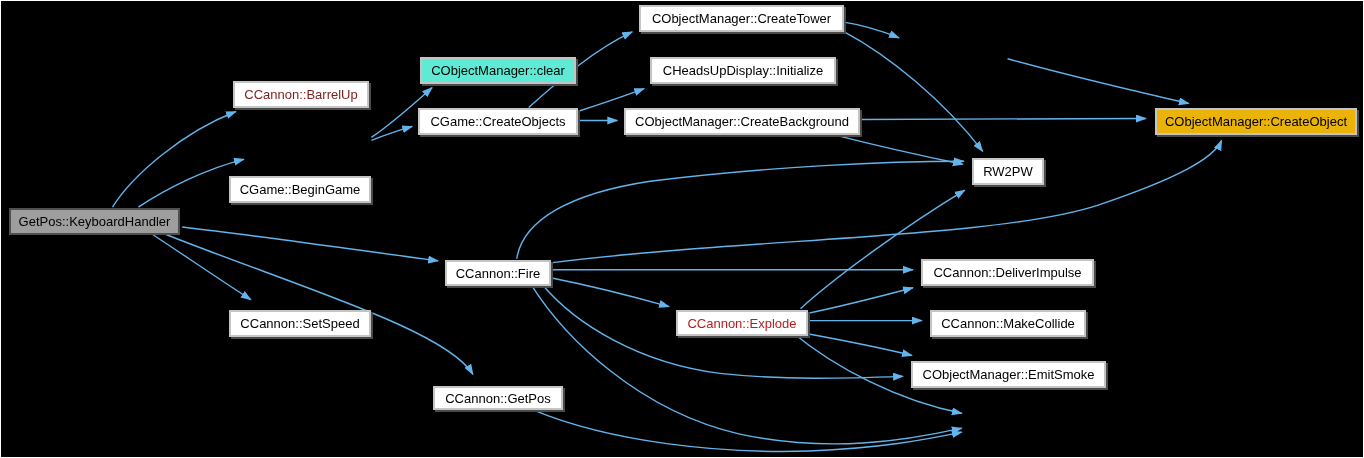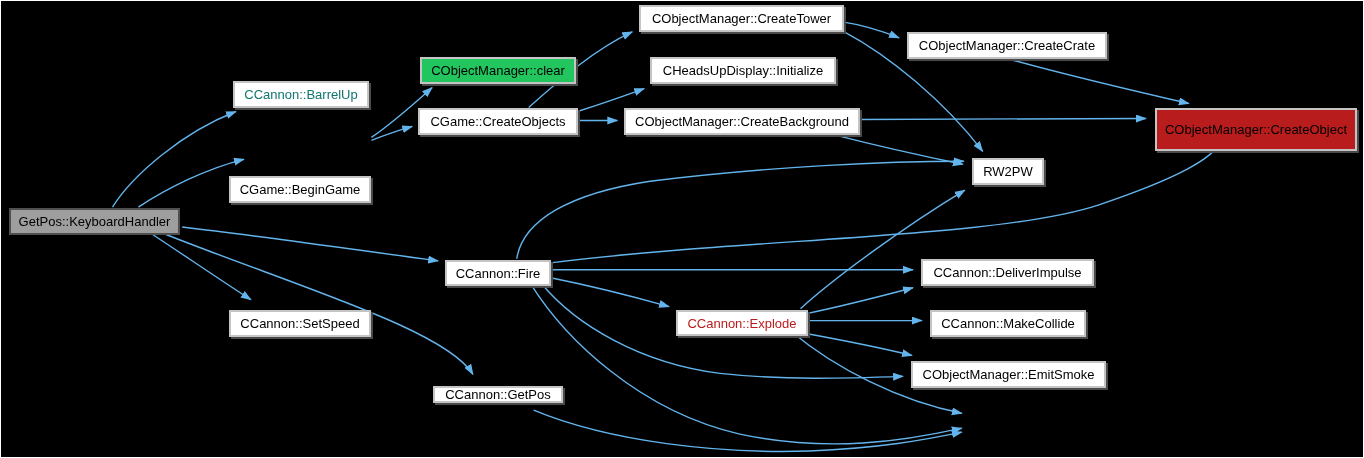--- a/index.html
+++ b/index.html
@@ -66,31 +66,30 @@
       <path d="M541,284 C575,325 640,364 720,374 C785,381 845,379 904,377" fill="none" stroke="#63b4ec" stroke-width="1.4" marker-end="url(#arrowhead)"></path>
       <path d="M530,284 C565,340 640,412 740,435 C830,454 905,442 963,429" fill="none" stroke="#63b4ec" stroke-width="1.4" marker-end="url(#arrowhead)"></path>
       <path d="M801,309 C835,278 905,227 966,190" fill="none" stroke="#63b4ec" stroke-width="1.4" marker-end="url(#arrowhead)"></path>
       <path d="M807,314 C845,306 880,297 914,288" fill="none" stroke="#63b4ec" stroke-width="1.4" marker-end="url(#arrowhead)"></path>
       <path d="M807,321 L923,321" fill="none" stroke="#63b4ec" stroke-width="1.4" marker-end="url(#arrowhead)"></path>
       <path d="M801,333 C845,341 880,348 913,356" fill="none" stroke="#63b4ec" stroke-width="1.4" marker-end="url(#arrowhead)"></path>
       <path d="M793,333 C835,368 900,402 963,414" fill="none" stroke="#63b4ec" stroke-width="1.4" marker-end="url(#arrowhead)"></path>
       <path d="M533,411 C610,443 720,455 810,452 C880,449 925,441 963,433" fill="none" stroke="#63b4ec" stroke-width="1.4" marker-end="url(#arrowhead)"></path>
     </svg>
 <div class="gnode highlight" style="left: 8px; top: 207px; width: 171px; height: 27px; background: rgb(158, 158, 158); border-color: rgb(79, 79, 79); color: rgb(0, 0, 0);">GetPos::KeyboardHandler</div>
-    <div class="gnode" style="left: 232px; top: 80px; width: 136px; height: 27px; background: rgb(255, 255, 255); border-color: rgb(196, 196, 196); color: #0f766e;">CCannon::BarrelUp</div>
+    <div class="gnode" style="left: 232px; top: 80px; width: 136px; height: 27px; background: rgb(255, 255, 255); border-color: rgb(196, 196, 196); color: #7f1d1d;">CCannon::BarrelUp</div>
     <div class="gnode" style="left: 228px; top: 131px; width: 142px; height: 27px; background: rgb(255, 255, 255); border-color: rgb(196, 196, 196); color: rgb(0, 0, 0); margin-top: 44px;">CGame::BeginGame</div>
-    <div class="gnode" style="left: 419px; top: 56px; width: 156px; height: 27px; background: #22c55e; border-color: rgb(196, 196, 196); color: rgb(0, 0, 0);">CObjectManager::clear</div>
+    <div class="gnode" style="left: 419px; top: 56px; width: 156px; height: 27px; background: #5eead4; border-color: rgb(196, 196, 196); color: rgb(0, 0, 0);">CObjectManager::clear</div>
     <div class="gnode" style="left: 417px; top: 107px; width: 160px; height: 27px; background: rgb(255, 255, 255); border-color: rgb(196, 196, 196); color: rgb(0, 0, 0);">CGame::CreateObjects</div>
     <div class="gnode" style="left: 638px; top: 4px; width: 205px; height: 27px; background: rgb(255, 255, 255); border-color: rgb(196, 196, 196); color: rgb(0, 0, 0);">CObjectManager::CreateTower</div>
     <div class="gnode" style="left: 649px; top: 56px; width: 186px; height: 27px; background: rgb(255, 255, 255); border-color: rgb(196, 196, 196); color: rgb(0, 0, 0);">CHeadsUpDisplay::Initialize</div>
     <div class="gnode" style="left: 623px; top: 107px; width: 236px; height: 27px; background: rgb(255, 255, 255); border-color: rgb(196, 196, 196); color: rgb(0, 0, 0);">CObjectManager::CreateBackground</div>
-    <div class="gnode" style="left: 906px; top: 31px; width: 200px; height: 27px; background: rgb(255, 255, 255); border-color: rgb(196, 196, 196); color: rgb(0, 0, 0);">CObjectManager::CreateCrate</div>
-    <div class="gnode" style="left: 1154px; top: 107px; width: 202px; height: 43px; background: #b91c1c; border-color: rgb(196, 196, 196); color: rgb(0, 0, 0);">CObjectManager::CreateObject</div>
+    <div class="gnode" style="left: 1154px; top: 107px; width: 202px; height: 27px; background: #eab308; border-color: rgb(196, 196, 196); color: rgb(0, 0, 0);">CObjectManager::CreateObject</div>
     <div class="gnode" style="left: 971px; top: 157px; width: 72px; height: 27px; background: rgb(255, 255, 255); border-color: rgb(196, 196, 196); color: rgb(0, 0, 0);">RW2PW</div>
     <div class="gnode" style="left: 444px; top: 259px; width: 106px; height: 26px; background: rgb(255, 255, 255); border-color: rgb(196, 196, 196); color: rgb(0, 0, 0);">CCannon::Fire</div>
     <div class="gnode" style="left: 675px; top: 309px; width: 132px; height: 26px; background: rgb(255, 255, 255); border-color: rgb(196, 196, 196); color: #b91c1c;">CCannon::Explode</div>
     <div class="gnode" style="left: 920px; top: 258px; width: 173px; height: 27px; background: rgb(255, 255, 255); border-color: rgb(196, 196, 196); color: rgb(0, 0, 0);">CCannon::DeliverImpulse</div>
     <div class="gnode" style="left: 929px; top: 309px; width: 156px; height: 27px; background: rgb(255, 255, 255); border-color: rgb(196, 196, 196); color: rgb(0, 0, 0);">CCannon::MakeCollide</div>
     <div class="gnode" style="left: 910px; top: 360px; width: 195px; height: 27px; background: rgb(255, 255, 255); border-color: rgb(196, 196, 196); color: rgb(0, 0, 0);">CObjectManager::EmitSmoke</div>
     <div class="gnode" style="left: 970px; top: 410px; width: 73px; height: 20px; background: rgb(255, 255, 255); border-color: rgb(196, 196, 196); color: rgb(0, 0, 0); margin-top: 46px;">PW2RW</div>
     <div class="gnode" style="left: 228px; top: 309px; width: 142px; height: 27px; background: rgb(255, 255, 255); border-color: rgb(196, 196, 196); color: rgb(0, 0, 0);">CCannon::SetSpeed</div>
-    <div class="gnode" style="left: 432px; top: 385px; width: 130px; height: 17px; background: rgb(255, 255, 255); border-color: rgb(196, 196, 196); color: rgb(0, 0, 0);">CCannon::GetPos</div>
+    <div class="gnode" style="left: 432px; top: 385px; width: 130px; height: 24px; background: rgb(255, 255, 255); border-color: rgb(196, 196, 196); color: rgb(0, 0, 0);">CCannon::GetPos</div>
   </div>
 
 </body></html>

